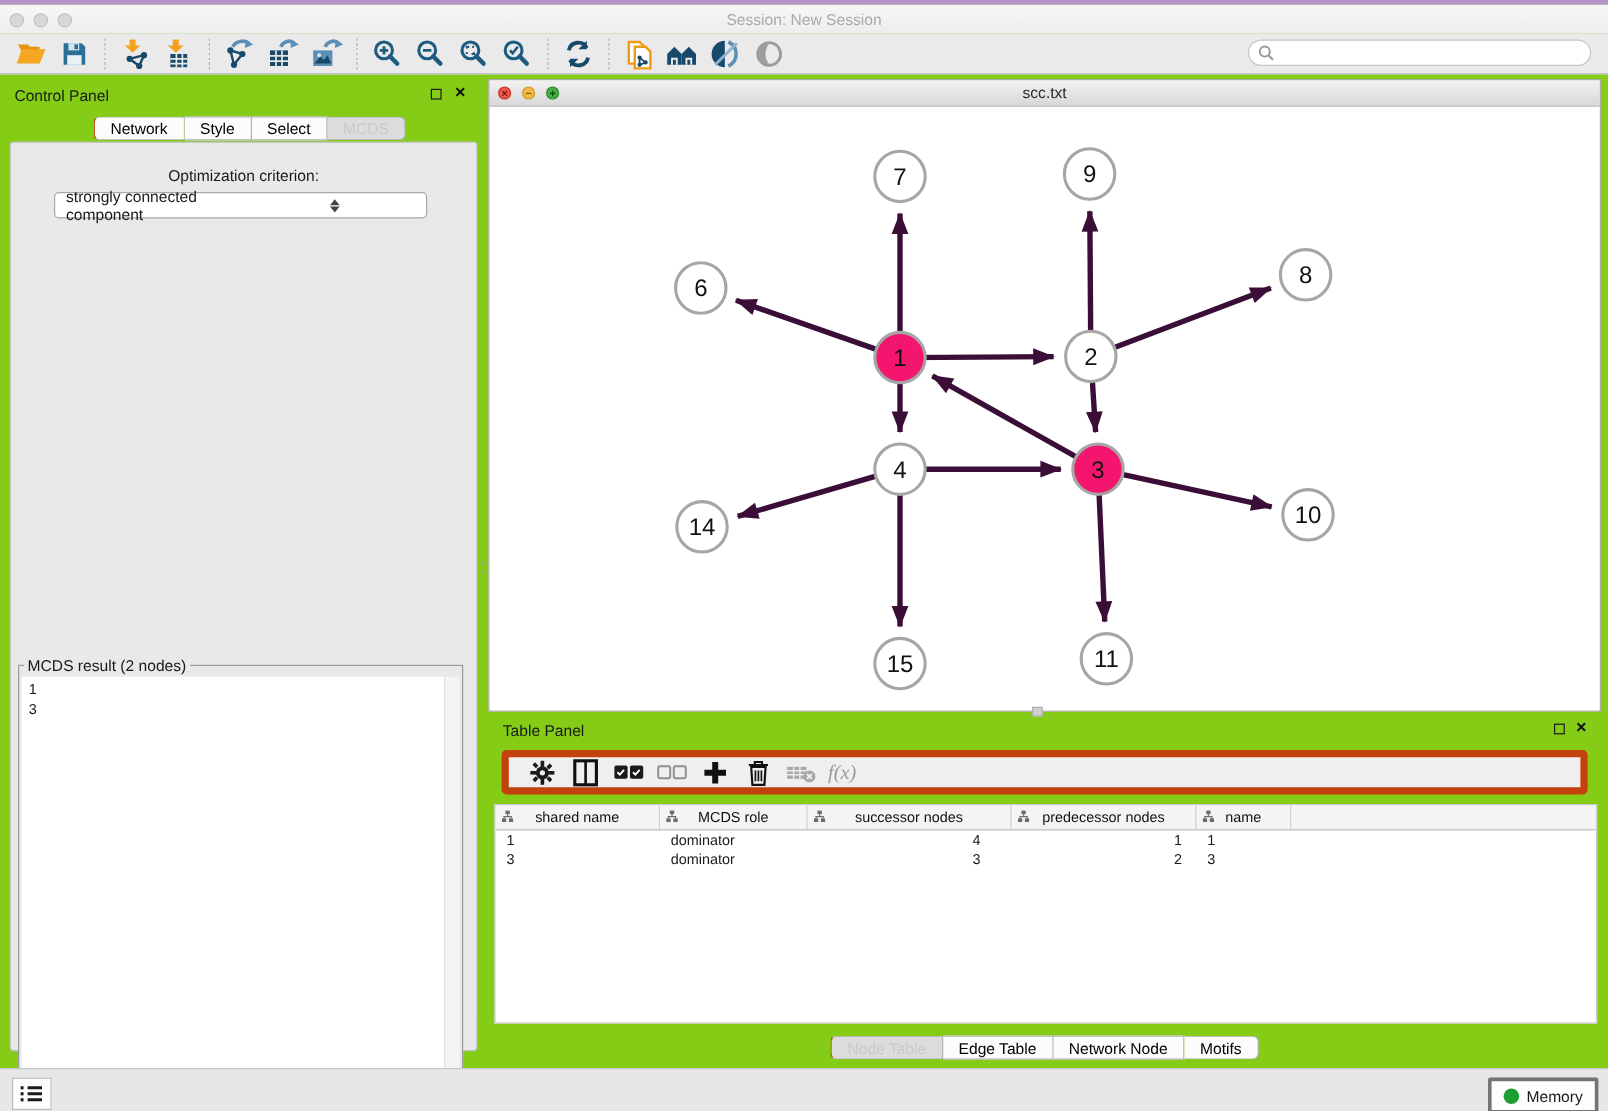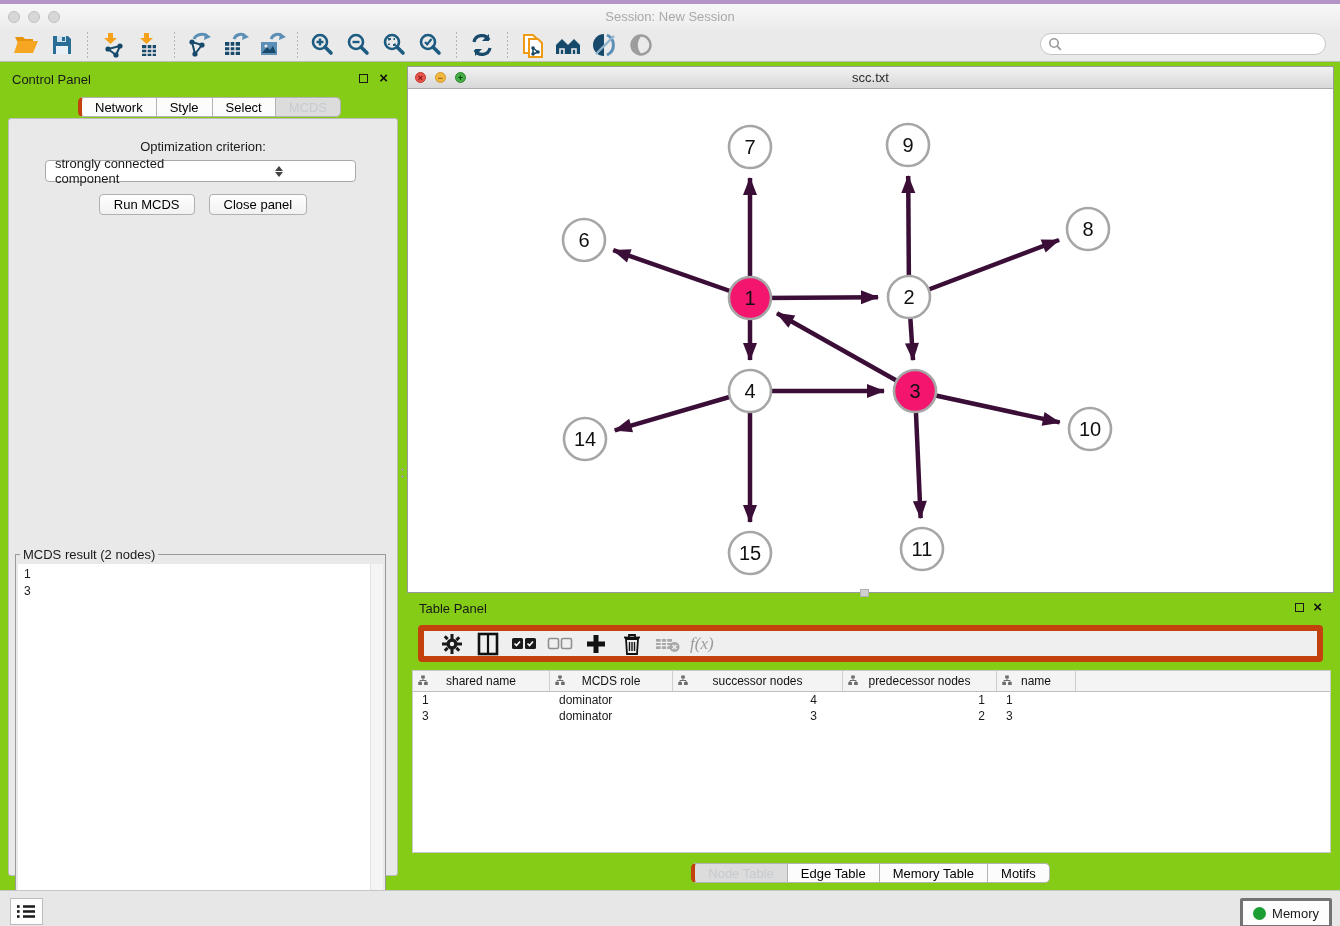--- a/index.html
+++ b/index.html
@@ -26,21 +26,21 @@
   .control-panel{position:absolute;left:0;top:66px;width:400px;height:816px;}
   .panel-head{position:absolute;left:0;top:0;width:100%;height:26px;}
   .panel-title{position:absolute;left:12px;top:6px;font-size:13px;color:#1a1a1a;}
   .float-ic{position:absolute;width:9px;height:9px;border:1.6px solid #1a1a1a;box-sizing:border-box;top:8px;}
   .close-ic{position:absolute;top:4px;font-size:15px;font-weight:bold;color:#111;line-height:16px;}
   .cp-float{right:32px;} .cp-close{right:12px;}
   .seg-tabs{position:absolute;display:flex;height:20px;font-size:13px;}
   .cp-tabs{left:78px;top:31px;}
   .seg{border:1px solid #b3b3b3;border-left:none;background:#fcfcfc;display:flex;align-items:center;
     justify-content:center;padding:0 13px;color:#000;}
-  .seg:first-child{border-left:4px solid #c2410c;border-radius:5px 0 0 5px;}
+  .seg:first-child{border-left:1px solid #c2410c;border-radius:5px 0 0 5px;}
   .seg:last-child{border-radius:0 5px 5px 0;}
   .seg.active{background:#dcdcdc;color:#c6cbd0;}
   .cp-body{position:absolute;left:8px;top:52px;width:390px;height:758px;background:#e9e9e9;
     border:1px solid #bdbdbd;border-radius:3px;box-sizing:border-box;}
   .opt-label{position:absolute;left:0;width:100%;top:20px;text-align:center;font-size:13px;}
   .dropdown{position:absolute;left:36px;top:41px;width:311px;height:22px;background:#fff;border:1px solid #a9a9a9;
     border-radius:4px;box-sizing:border-box;display:flex;align-items:center;font-size:13px;}
   .dropdown span{padding-left:9px;flex:1;}
   .dd-chevrons{width:18px;display:flex;flex-direction:column;align-items:center;gap:1px;padding-right:4px;}
   .dd-chevrons i{width:0;height:0;border-left:4px solid transparent;border-right:4px solid transparent;}
@@ -261,24 +261,20 @@
         <span class="seg active">MCDS</span>
       </div>
     <div class="cp-body">
       <div class="opt-label">Optimization criterion:</div>
       <div class="dropdown">
         <span>strongly connected component</span>
         <span class="dd-chevrons">
             <i class="dd-up"></i>
             <i class="dd-down"></i>
           </span>
-      </div>
-      <div class="btn-row">
-        <button class="btn">Run MCDS</button>
-        <button class="btn">Close panel</button>
       </div>
       <fieldset class="result-box">
         <legend>MCDS result (2 nodes)</legend>
         <div class="result-text" id="result-lines">
             <div>1</div>
             <div>3</div>
           </div>
         <div class="result-scroll"></div>
       </fieldset>
     </div>
@@ -470,21 +466,21 @@
             <div class="td" style="width: 123px; text-align: left; padding: 0px 0px 0px 9px;">dominator</div>
             <div class="td" style="width: 170px; text-align: right; padding: 0px 26px 0px 0px;">3</div>
             <div class="td" style="width: 154px; text-align: right; padding: 0px 12px 0px 0px;">2</div>
             <div class="td" style="width: 79px; text-align: left; padding: 0px 0px 0px 9px;">3</div>
           </div>
         </div>
     </div>
     <div class="seg-tabs tp-tabs" id="tp-tabs">
         <span class="seg active">Node Table</span>
         <span class="seg">Edge Table</span>
-        <span class="seg">Memory Table</span>
+        <span class="seg">Network Node</span>
         <span class="seg">Motifs</span>
       </div>
   </section>
 
   <footer class="statusbar">
     <span class="list-btn">
       <svg width="19" height="15" viewBox="0 0 19 15">
           <g stroke="#1a1a1a" stroke-width="2.4">
             <path d="M6 2.5h12M6 7.5h12M6 12.5h12"></path>
           </g>

